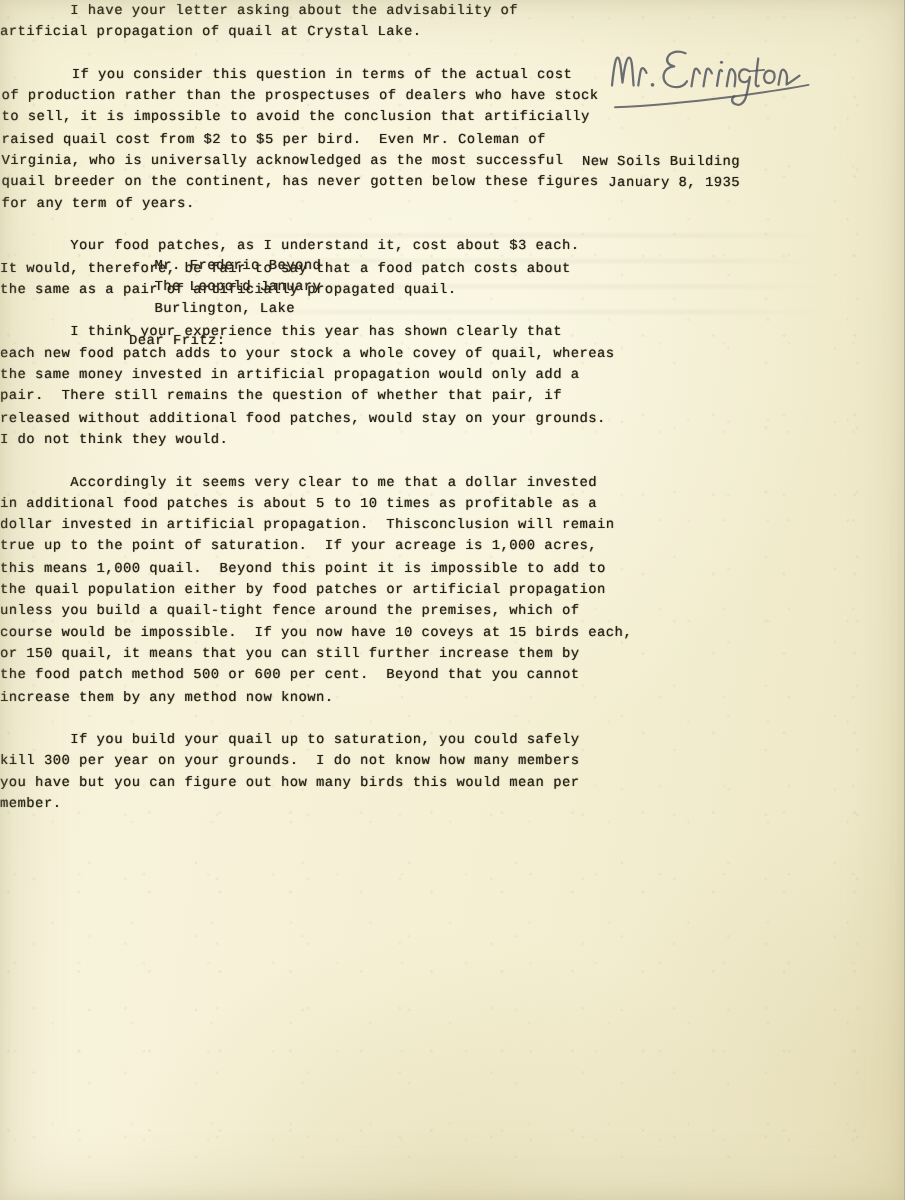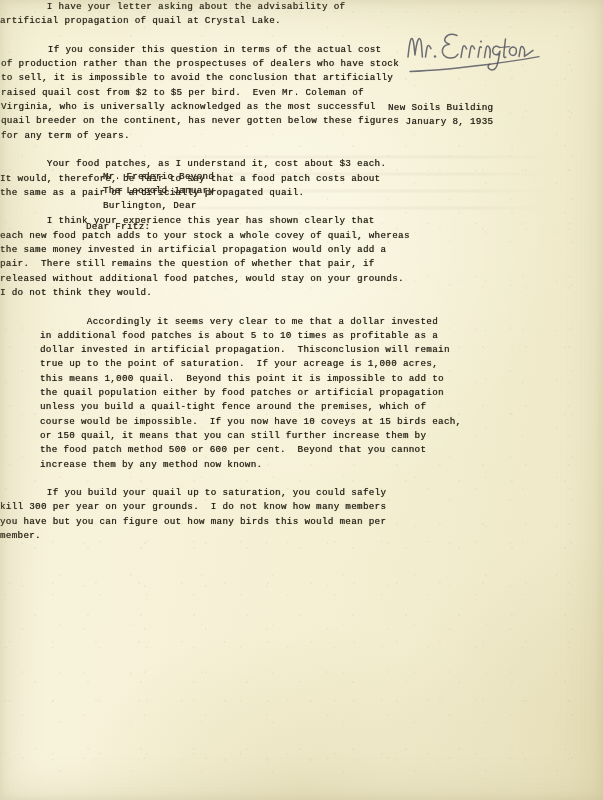--- a/index.html
+++ b/index.html
@@ -155,21 +155,21 @@
       <path class="ink ink-rule" d="M6,50.5 C32,49.5 60,46.5 84,43.5 C103,41 120,38.4 135,35.6"></path>
     </svg>
 
   </div>
 
   <div id="letterhead" class="typed"><span>New Soils Building</span>
 <span>January 8, 1935</span></div>
 
   <div id="inside-address" class="typed"><span>Mr. Frederic Beyond</span>
 <span>The Leopold January</span>
-<span>Burlington, Dear</span></div>
+<span>Burlington, Lake</span></div>
 
   <div id="salutation" class="typed">Dear Fritz:</div>
 
   <div id="body">
     <div class="typed para" style="position:relative;left:0;top:0;">        I have your letter asking about the advisability of
 artificial propagation of quail at Crystal Lake.</div>
     <div class="typed para" style="position:relative;left:1px;top:0;">        If you consider this question in terms of the actual cost
 of production rather than the prospectuses of dealers who have stock
 to sell, it is impossible to avoid the conclusion that artificially
 raised quail cost from $2 to $5 per bird.  Even Mr. Coleman of
@@ -178,21 +178,21 @@
 for any term of years.</div>
     <div class="typed para" style="position:relative;left:0;top:0;">        Your food patches, as I understand it, cost about $3 each.
 It would, therefore, be fair to say that a food patch costs about
 the same as a pair of artificially propagated quail.</div>
     <div class="typed para" style="position:relative;left:0;top:0;">        I think your experience this year has shown clearly that
 each new food patch adds to your stock a whole covey of quail, whereas
 the same money invested in artificial propagation would only add a
 pair.  There still remains the question of whether that pair, if
 released without additional food patches, would stay on your grounds.
 I do not think they would.</div>
-    <div class="typed para" style="position:relative;left:0;top:0;margin-left:40px;">        Accordingly it seems very clear to me that a dollar invested
+    <div class="typed para" style="position:relative;left:0;top:0;">        Accordingly it seems very clear to me that a dollar invested
 in additional food patches is about 5 to 10 times as profitable as a
 dollar invested in artificial propagation.  Thisconclusion will remain
 true up to the point of saturation.  If your acreage is 1,000 acres,
 this means 1,000 quail.  Beyond this point it is impossible to add to
 the quail population either by food patches or artificial propagation
 unless you build a quail-tight fence around the premises, which of
 course would be impossible.  If you now have 10 coveys at 15 birds each,
 or 150 quail, it means that you can still further increase them by
 the food patch method 500 or 600 per cent.  Beyond that you cannot
 increase them by any method now known.</div>

